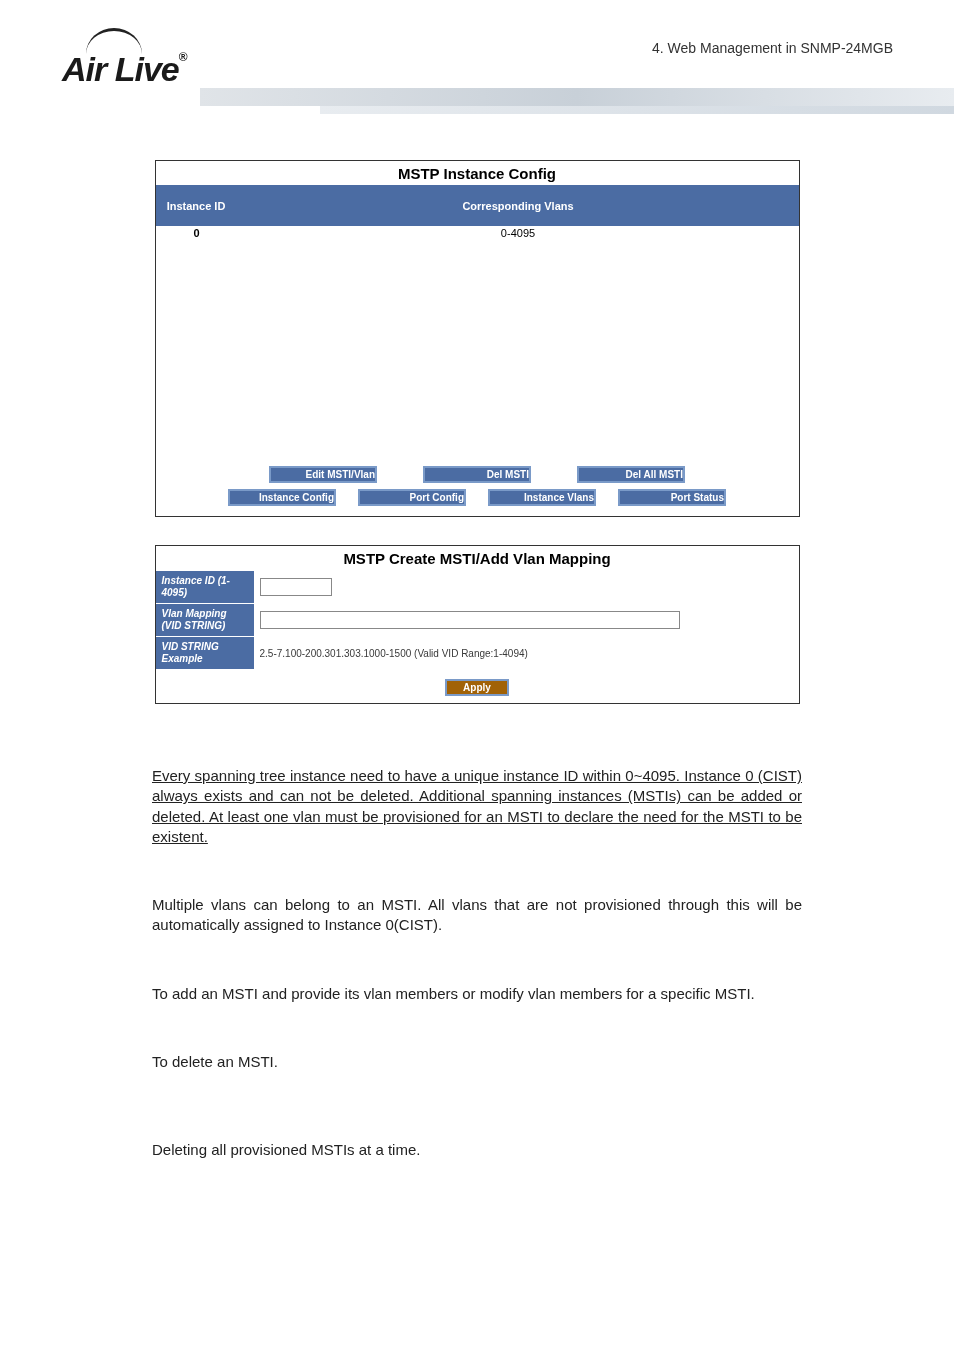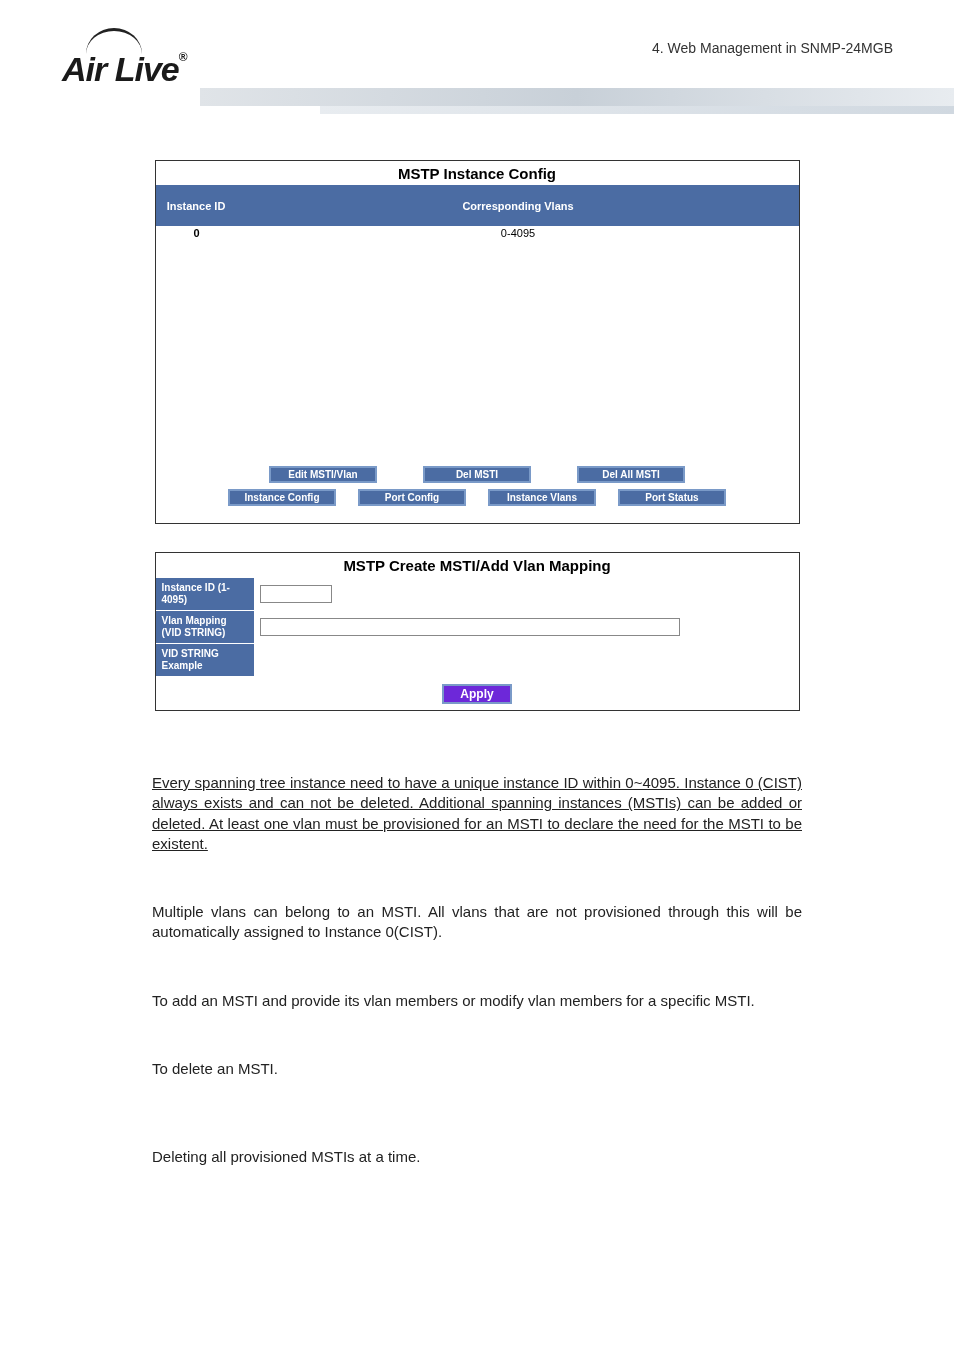--- a/index.html
+++ b/index.html
@@ -98,30 +98,30 @@
     }
     .btn-rows {
       padding: 8px 0 8px 0;
     }
     .btn-row {
       display: flex;
       justify-content: center;
       gap: 46px;
       margin-bottom: 6px;
     }
-    .btn-row:last-child { margin-bottom: 9px; gap: 22px; }
+    .btn-row:last-child { margin-bottom: 2px; gap: 22px; }
     .btn {
       background: #4b6ca3;
       color: #fff;
       border: 2px solid #7a9ac8;
       font-size: 10px;
       font-weight: bold;
       padding: 1px 0;
       width: 108px;
-      text-align: center;
+      text-align: right;
       cursor: pointer;
       display: inline-block;
     }
     .form-rows {
       display: flex;
       flex-direction: column;
     }
     .form-row {
       display: flex;
       align-items: stretch;
@@ -130,20 +130,21 @@
     .form-label {
       width: 98px;
       background: #4b6ca3;
       color: #fff;
       font-size: 10px;
       font-weight: bold;
       padding: 4px 6px;
       display: flex;
       align-items: center;
       line-height: 1.2;
+      font-style: italic;
     }
     .form-field {
       flex: 1;
       padding: 3px 6px;
       display: flex;
       align-items: center;
       font-size: 10px;
       color: #3a3a3a;
     }
     .form-field input {
@@ -152,24 +153,24 @@
       font-size: 11px;
       padding: 0 3px;
     }
     .inp-small { width: 72px; }
     .inp-wide { width: 420px; }
     .apply-row {
       text-align: center;
       padding: 8px 0;
     }
     .apply-btn {
-      background: #6d28d9;
+      background: #a16207;
       color: #fff;
       border: 2px solid #7a9ac8;
-      font-size: 12px;
+      font-size: 10px;
       font-weight: bold;
       padding: 1px 16px;
       cursor: pointer;
     }
     .body-text {
       width: 650px;
       margin: 0 auto;
       font-size: 15px;
       color: #222;
       text-align: justify;
@@ -232,20 +233,21 @@
       </div>
     </div>
     <div class="form-row">
       <div class="form-label">Vlan Mapping (VID STRING)</div>
       <div class="form-field">
         <input type="text" class="inp-wide" style="">
       </div>
     </div>
     <div class="form-row">
       <div class="form-label">VID STRING Example</div>
+      <div class="form-field">2.5-7.100-200.301.303.1000-1500 (Valid VID Range:1-4094)</div>
     </div>
   </div>
   <div class="apply-row">
     <span class="apply-btn">Apply</span>
   </div>
 </div>
 
 <div class="body-text para1">Every spanning tree instance need to have a unique instance ID within 0~4095. Instance 0 (CIST) always exists and can not be deleted. Additional spanning instances (MSTIs) can be added or deleted. At least one vlan must be provisioned for an MSTI to declare the need for the MSTI to be existent.</div>
 <div class="body-text para2">Multiple vlans can belong to an MSTI. All vlans that are not provisioned through this will be automatically assigned to Instance 0(CIST).</div>
 <div class="body-text para3">To add an MSTI and provide its vlan members or modify vlan members for a specific MSTI.</div>

